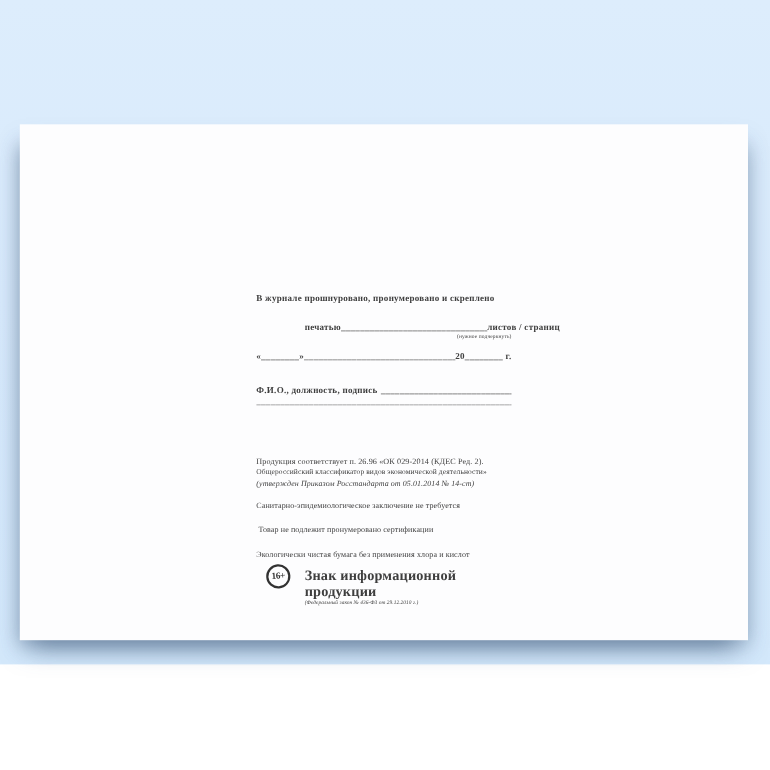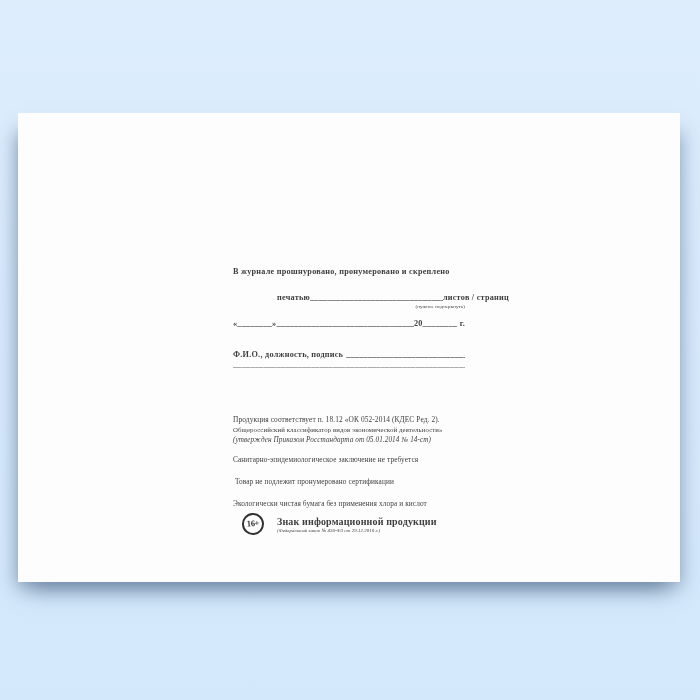--- a/index.html
+++ b/index.html
@@ -2,21 +2,21 @@
 <html><head>
 <meta charset="utf-8">
 <style>
   html, body {
     margin: 0; padding: 0;
     width: 700px; height: 700px;
     overflow: hidden;
   }
   .scene {
     position: relative;
-    width: 700px; height: 700px;
+    width: 700px; height: 604px;
     background: linear-gradient(180deg, #ddedfc 0%, #d8eafc 45%, #d3e8fb 100%);
     font-family: "Liberation Serif", "DejaVu Serif", serif;
   }
   .page {
     position: absolute;
     left: 18px; top: 113px;
     width: 662px; height: 469px;
     background: #fdfdfe;
     box-shadow:
       0 14px 22px -6px rgba(88, 114, 145, 0.55),
@@ -57,21 +57,21 @@
     margin-left: 9px;
     width: 18px; height: 18px;
     border: 2.4px solid #323232;
     border-radius: 50%;
     display: flex; align-items: center; justify-content: center;
     font-size: 8.4px; font-weight: 700; letter-spacing: -0.3px;
     color: #323232;
     transform: rotate(-4deg);
   }
   .age-text { margin-left: 13px; padding-top: 3px; }
-  .age-title { font-size: 10px; font-weight: 700; letter-spacing: 0.15px; }
+  .age-title { font-size: 13px; font-weight: 700; letter-spacing: 0.15px; }
   .age-sub   { font-size: 4.9px; font-style: italic; margin-top: 1px; letter-spacing: 0.05px; }
 </style>
 </head>
 <body>
 
 <div class="scene">
   <div class="page">
     <div class="content">
 
       <div class="row stamp l-head">В журнале прошнуровано, пронумеровано и скреплено</div>
@@ -93,21 +93,21 @@
       <div class="row stamp l-fio flexline">
         <span>Ф.И.О., должность, подпись</span>
         <span class="fill" style="margin-left:3px">____________________________________________________________</span>
       </div>
 
       <div class="row stamp l-sign">
         <span class="clip">________________________________________________________________________________</span>
       </div>
 
 
-      <div class="row l-comp1">Продукция соответствует п. 18.12 «ОК 052-2014 (КДЕС Ред. 2).</div>
+      <div class="row l-comp1">Продукция соответствует п. 26.96 «ОК 029-2014 (КДЕС Ред. 2).</div>
       <div class="row l-comp2">Общероссийский классификатор видов экономической деятельности»</div>
       <div class="row l-comp3">(утвержден Приказом Росстандарта от 05.01.2014 № 14-ст)</div>
 
       <div class="row l-note1">Санитарно-эпидемиологическое заключение не требуется</div>
       <div class="row l-note2">Товар не подлежит пронумеровано сертификации</div>
       <div class="row l-note3">Экологически чистая бумага без применения хлора и кислот</div>
 
       <div class="row l-agemark">
         <div class="age-badge">16+</div>
         <div class="age-text">

